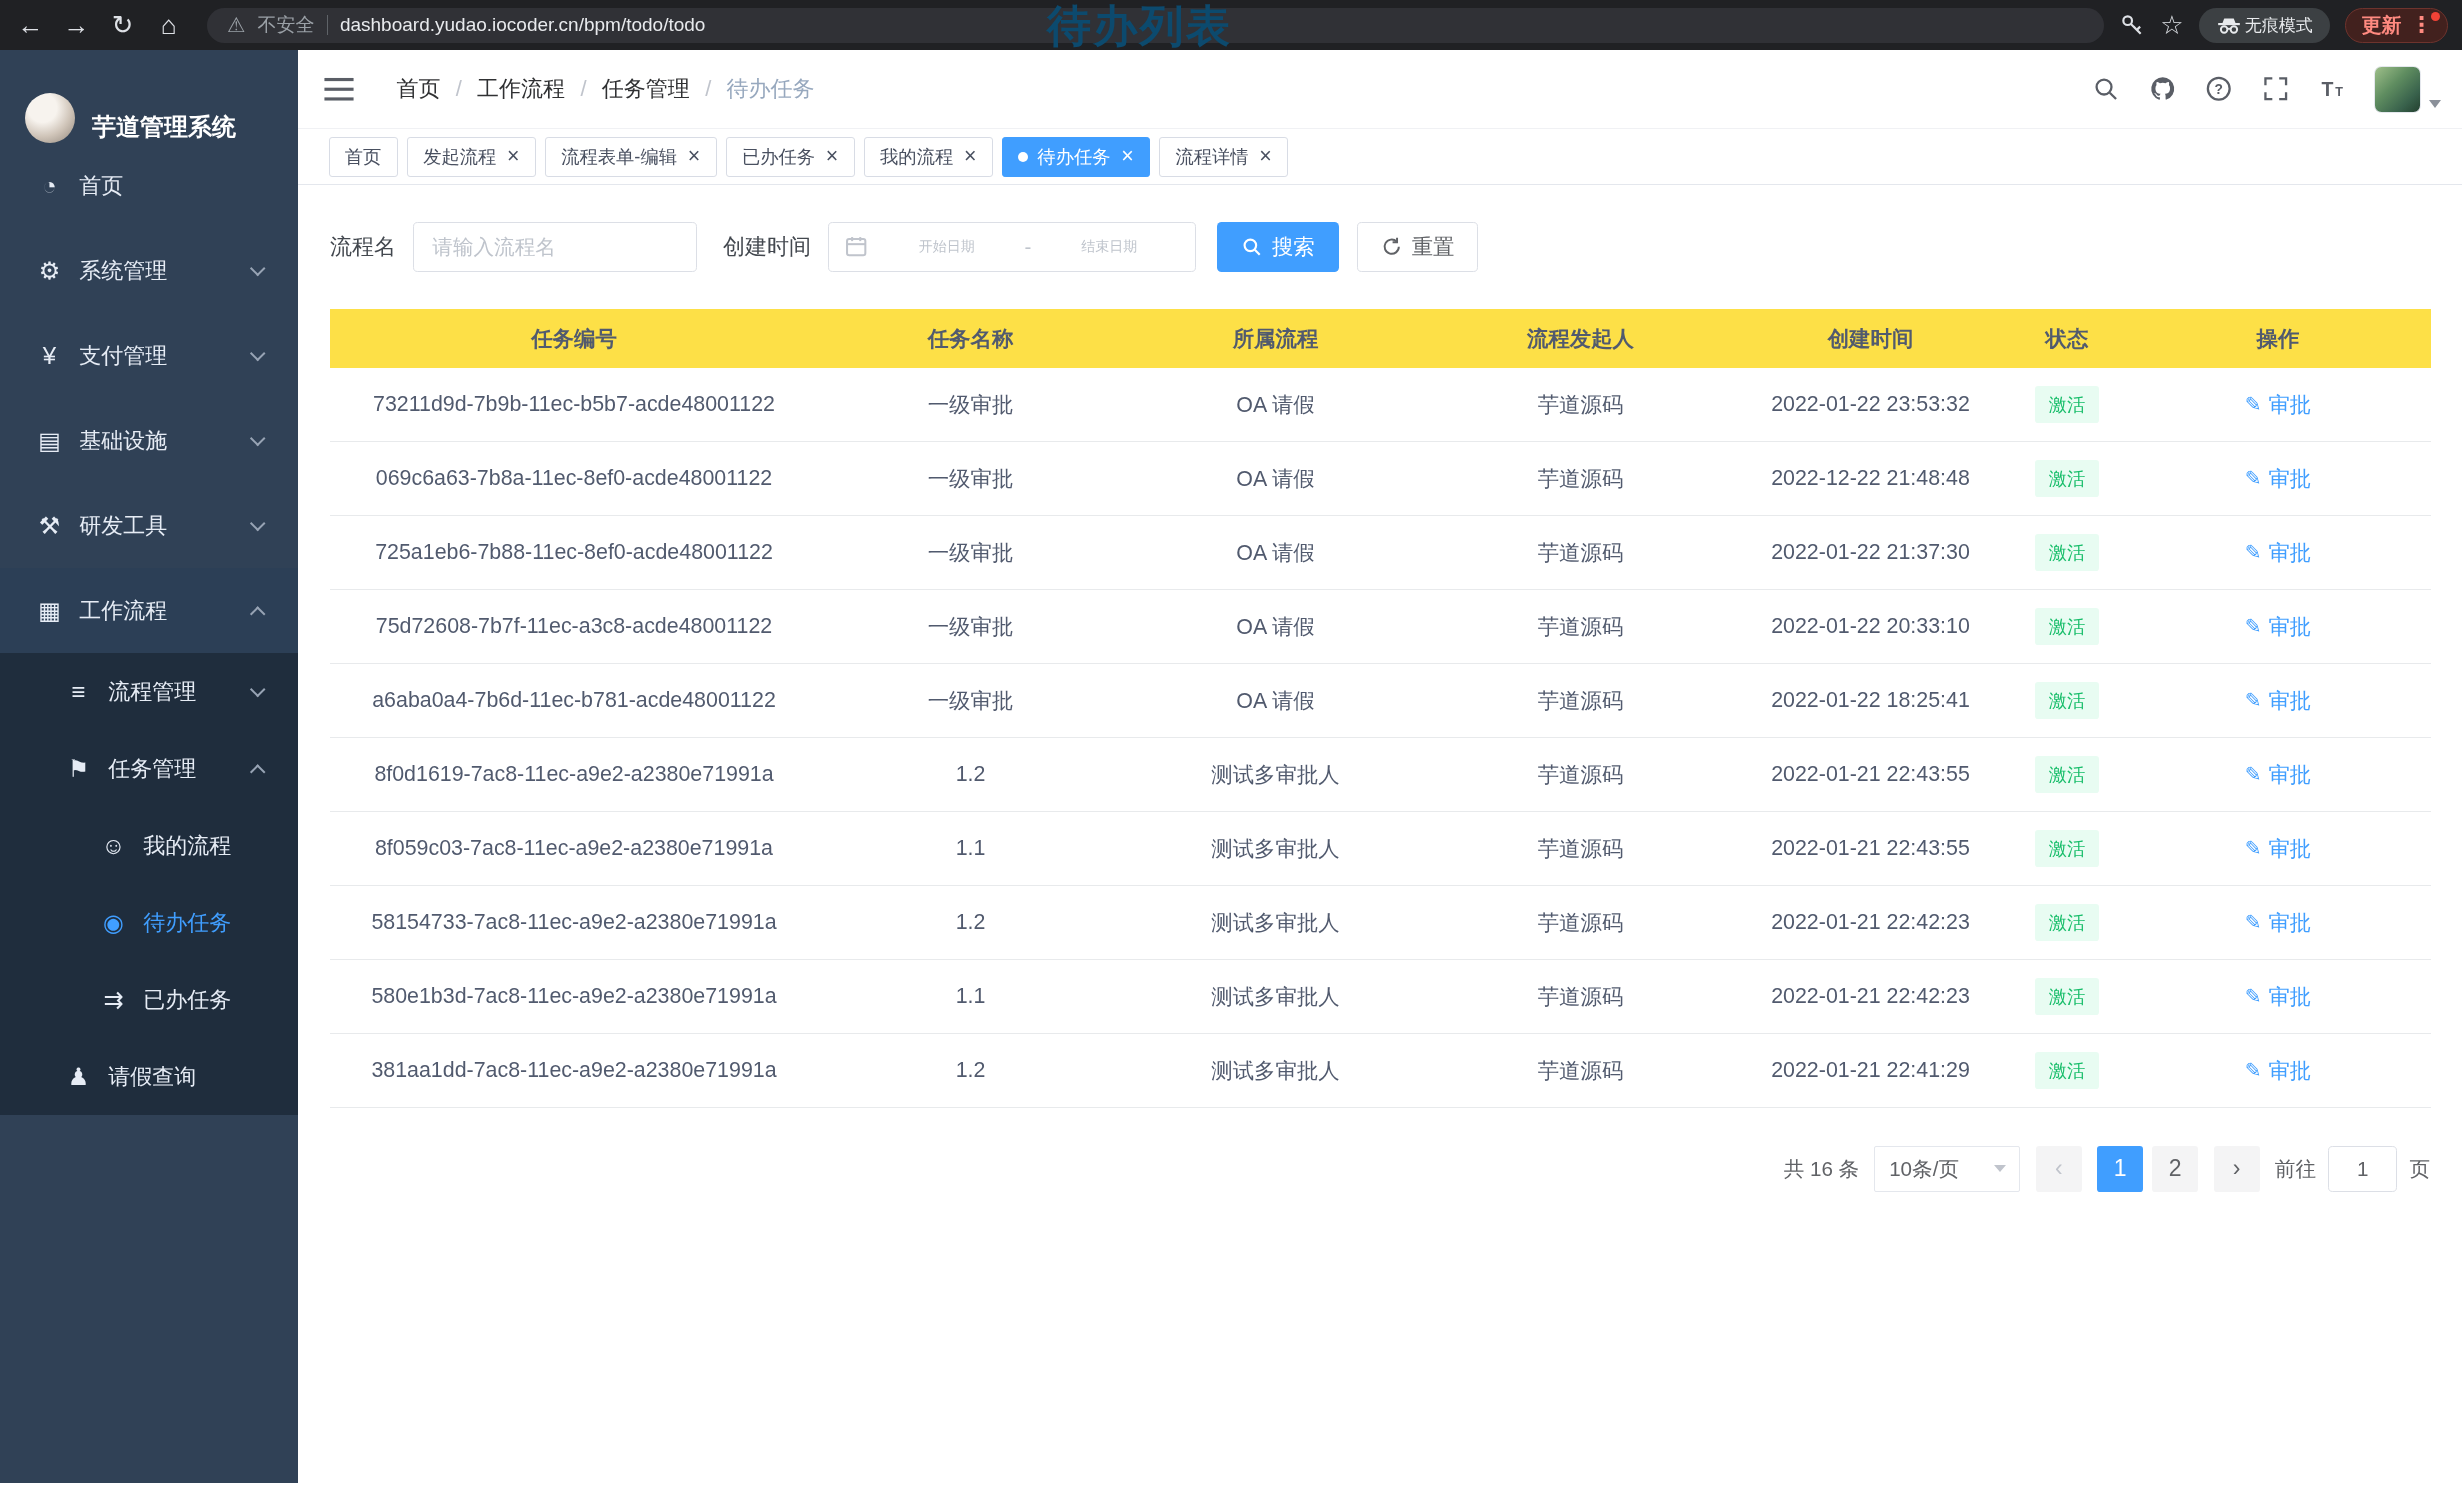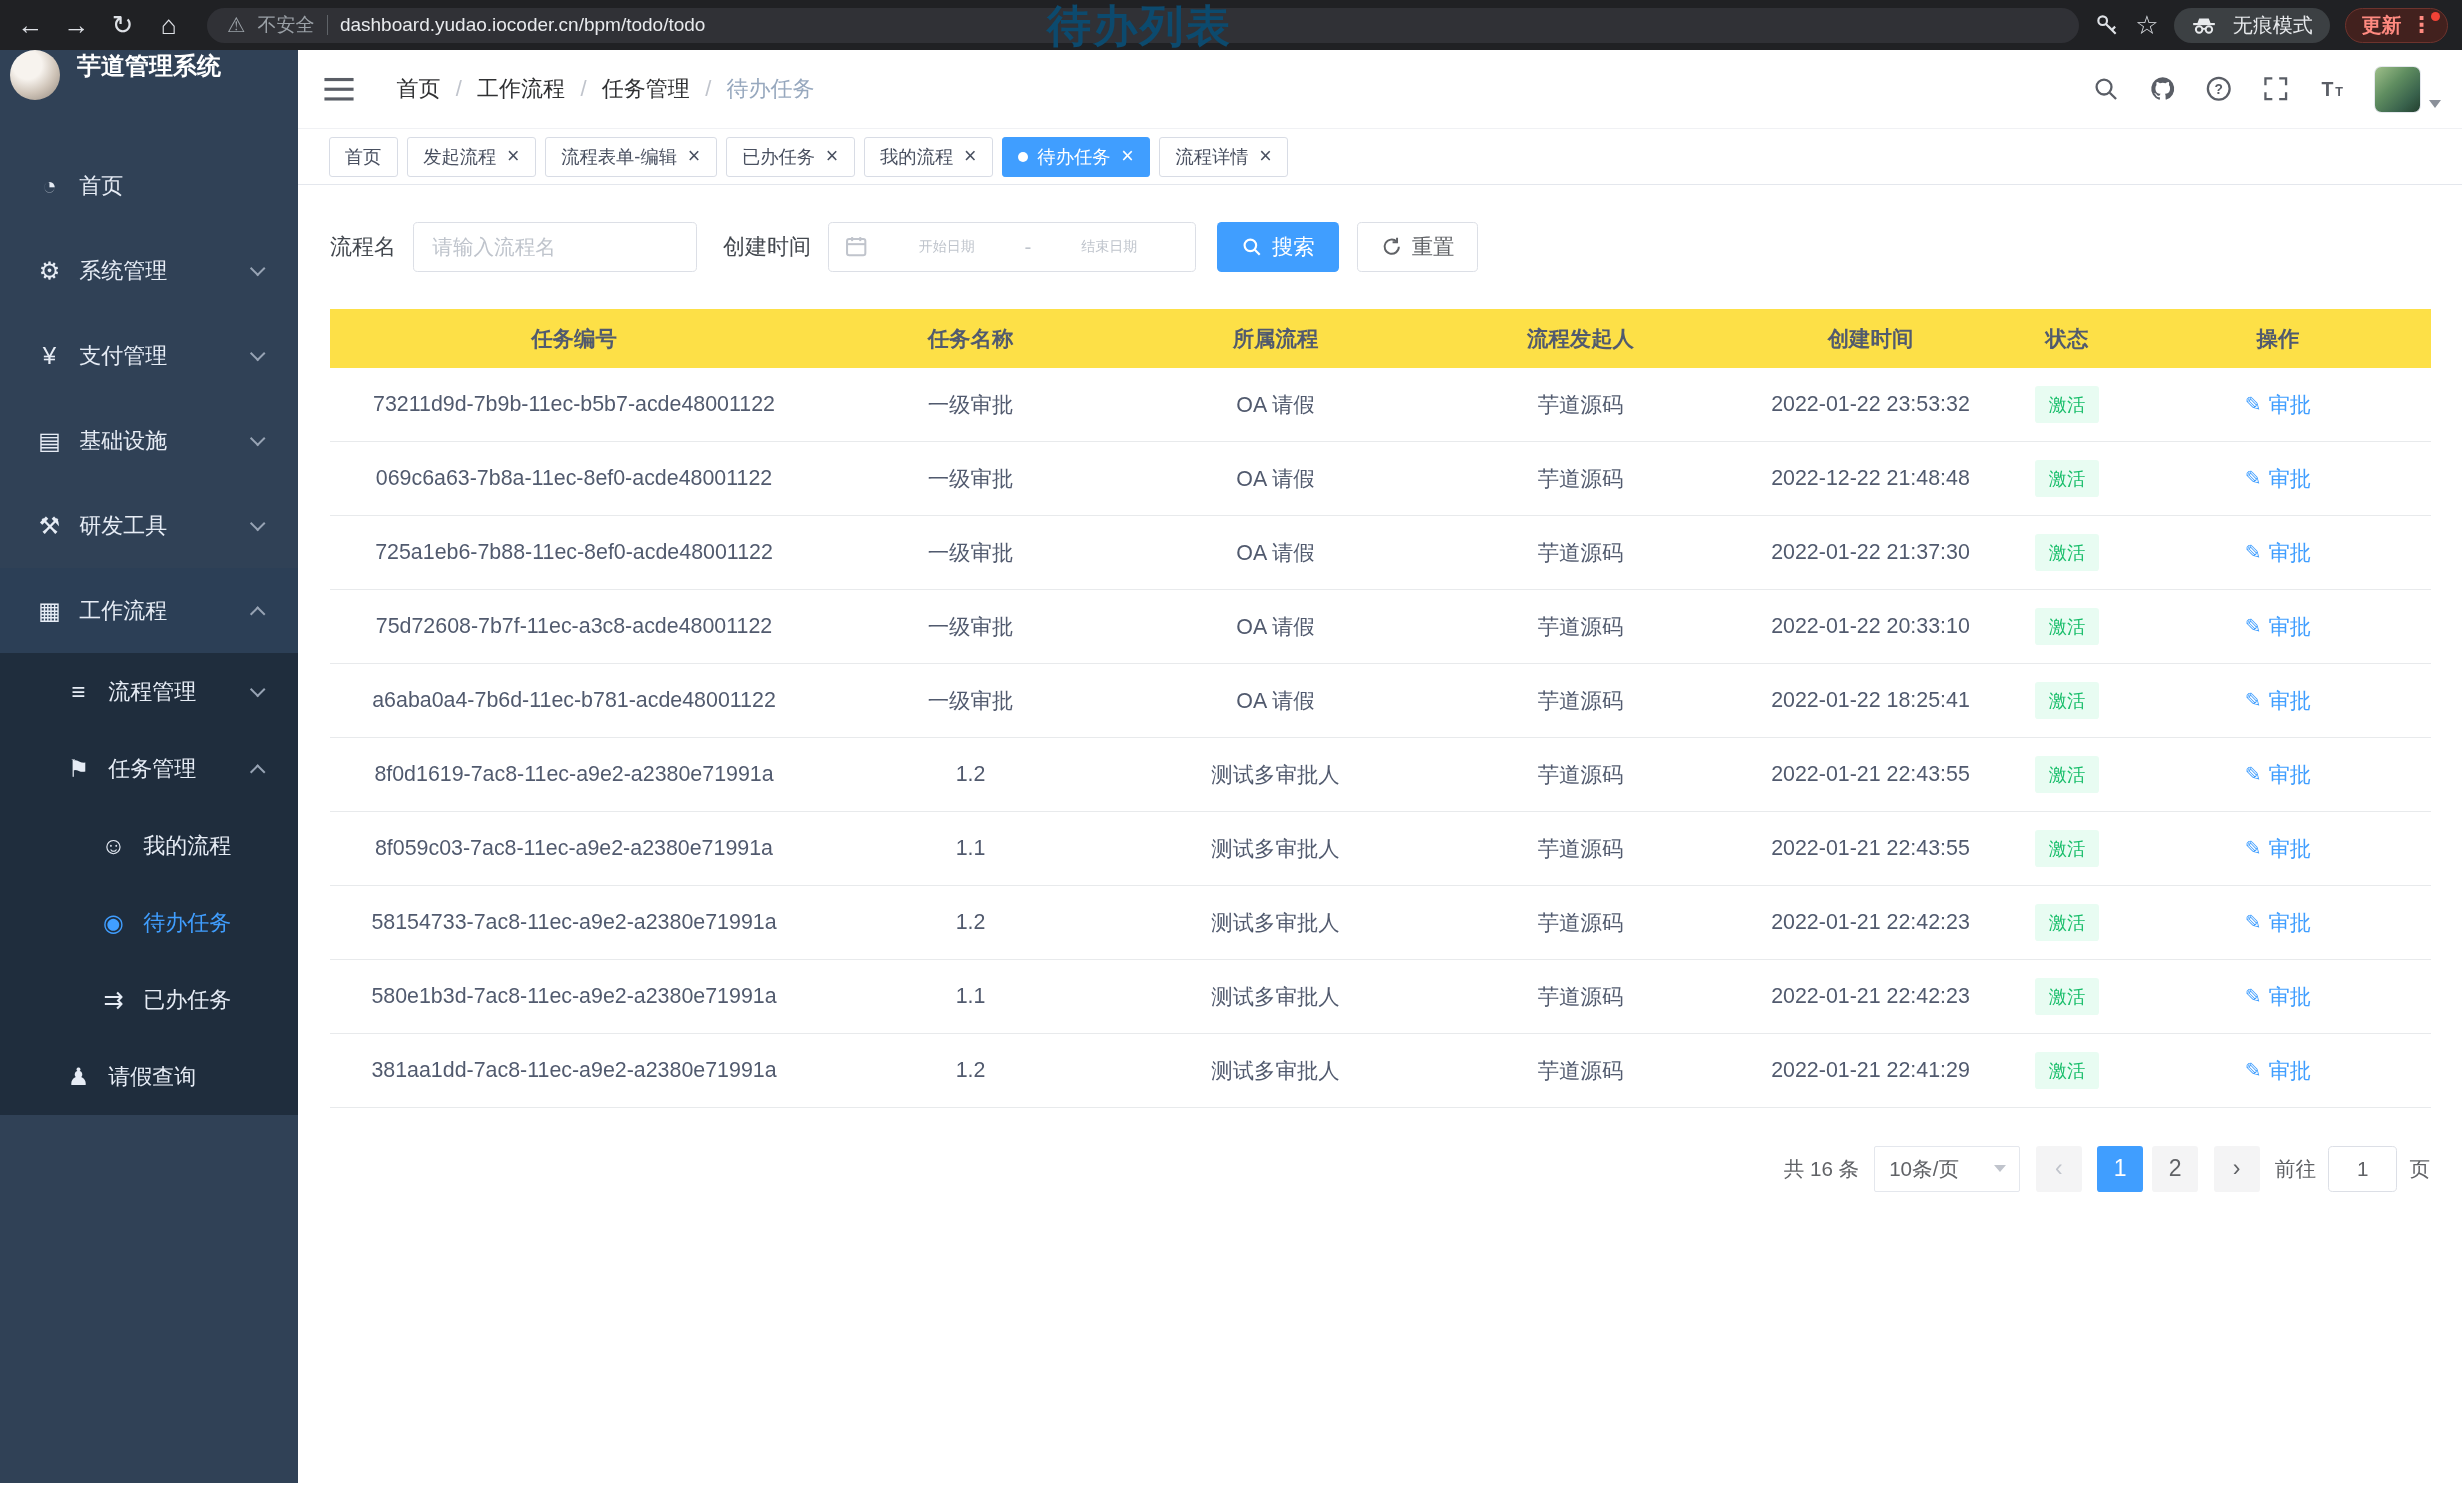--- a/index.html
+++ b/index.html
@@ -15,37 +15,37 @@
   .c-btn { width:46px; height:46px; display:flex; align-items:center; justify-content:center;
     color:#dee1e6; font-size:26px; flex:0 0 auto; }
   .omnibox { flex:1; height:35px; margin:0 15.3px; border-radius:17.5px; background:#303136;
     display:flex; align-items:center; padding:0 20px; gap:12.2px; font-size:19px; color:#9aa0a6; }
   .warn-icon { font-size:20.6px; color:#9aa0a6; }
   .omni-divider { height:20px; border-left:1.5px solid #5f6368; }
   .omni-url { color:#e8eaed; white-space:nowrap; }
   .chrome-right { display:flex; align-items:center; gap:15.3px; margin-right:6.1px; }
   .c-icon-svg { width:26px; height:26px; color:#dee1e6; }
   .incog-pill { height:35px; border-radius:17.5px; background:#3c4043; color:#e8eaed;
-    display:flex; align-items:center; gap:16px; padding:0 17px; font-size:20px; }
+    display:flex; align-items:center; gap:3px; padding:0 17px; font-size:17px; }
   .incog-pill svg { width:26px; height:18.3px; color:#e8eaed; }
   .update-pill { position:relative; height:35px; border-radius:17.5px; background:#42211e;
     border:0.8px solid #6e332d; color:#ff8a80; display:flex; align-items:center; gap:9.2px;
     padding:0 15.3px; font-size:20px; font-weight:700; }
   .update-dot { position:absolute; right:7.6px; top:3.1px; width:9.2px; height:9.2px;
     border-radius:50%; background:#f14236; }
   .update-dots { font-size:21.4px; color:#ff8a80; }
 
   
   .annotation { position:absolute; left:1047px; top:1.5px; z-index:9;
     font-size:44px; font-weight:700; color:#0c4a6e; letter-spacing:2.3px; line-height:47px; }
 
   
   .sidebar { position:absolute; left:0; top:50px; width:298px; height:1433px;
     background:#304156; z-index:2; }
-  .logo-row { height:93px; display:flex; align-items:flex-start; padding-left:10px; gap:17px; }
+  .logo-row { height:93px; display:flex; align-items:flex-end; padding-left:25px; gap:17px; }
   .logo-img { width:50px; height:50px; border-radius:50%;
     background:radial-gradient(circle at 35% 30%, #f7f3ee 0 30%, #cfc4b8 60%, #8d8379 100%); }
   .app-title { color:#fff; font-size:24px; font-weight:700; }
   .menu-item { display:flex; align-items:center; height:85px; padding-left:32px;
     color:#e6ecf5; font-size:22px; position:relative; cursor:pointer; }
   .menu-item.sub { background:#1f2d3d; height:77px; }
   .menu-item.lv1 { padding-left:61px; }
   .menu-item.lv2 { padding-left:96px; }
   .menu-item.open { background:#2c3f56; }
   .menu-item.active { color:#409eff; }

